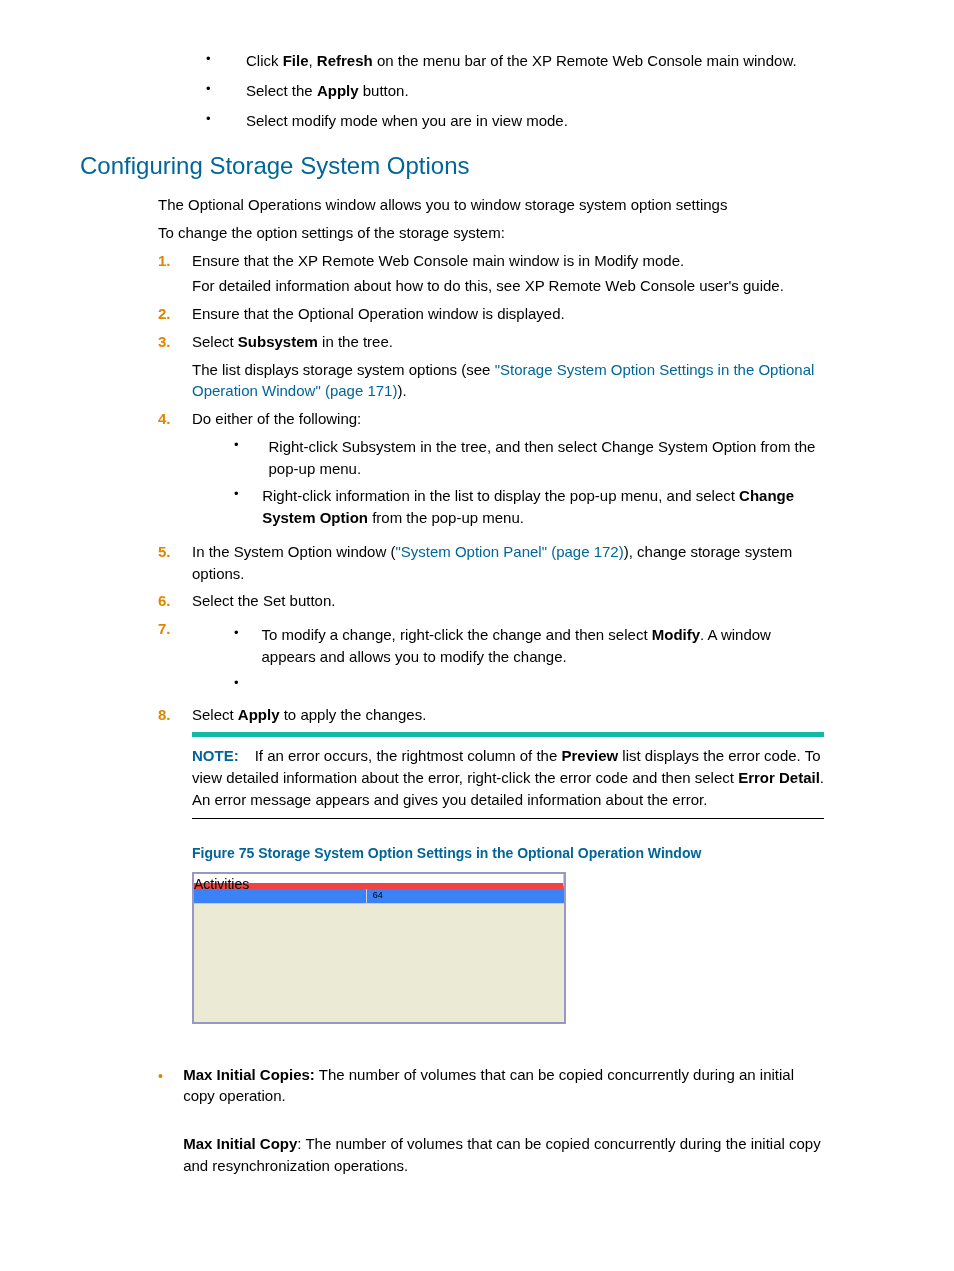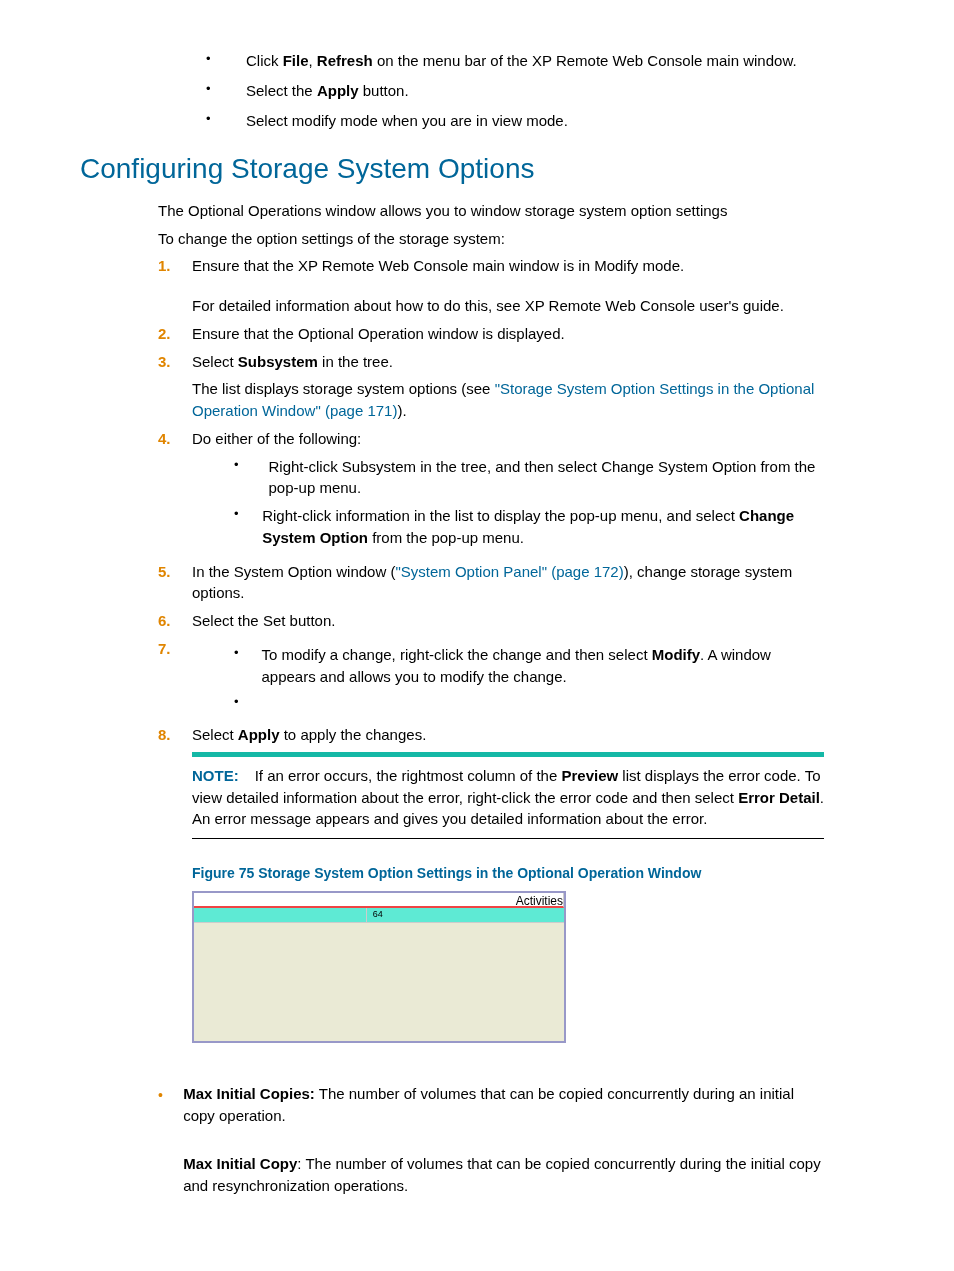--- a/index.html
+++ b/index.html
@@ -12,21 +12,21 @@
     width: 954px;
     box-sizing: border-box;
     background: #fff;
   }
   .top-bullets { margin-left: 120px; margin-right: 60px; }
   .bullet-row { display: flex; margin-bottom: 8px; }
   .bullet { width: 40px; text-align: left; padding-left: 6px; font-size: 13px; }
   h2.section-title {
     font-family: Arial, Helvetica, sans-serif;
     font-weight: 300;
-    font-size: 28px;
+    font-size: 24px;
     color: #006699;
     margin: 18px 0 10px 0;
   }
   .para { margin-left: 78px; margin-right: 60px; margin-bottom: 6px; }
   .ol-row { display: flex; margin-left: 78px; margin-right: 60px; margin-bottom: 6px; }
   .ol-num { width: 34px; color: #e08500; font-weight: bold; flex-shrink: 0; }
   .ol-body { flex: 1; }
   .sub-row { display: flex; margin-left: 36px; margin-top: 6px; margin-bottom: 6px; }
   .link { color: #006699; }
   .bold { font-weight: bold; }
@@ -43,23 +43,23 @@
   .figure-caption { color: #006699; font-weight: bold; margin-left: 112px; margin-right: 60px; margin-bottom: 8px; font-size: 14px; }
   .figure-box {
     margin-left: 112px;
     width: 370px;
     height: 148px;
     border: 2px solid #9898c8;
     background: #eaead5;
     margin-bottom: 40px;
   }
   .figure-header { background: #fff; height: 15px; display: flex; }
-  .figure-header-cell { font-size: 12px; text-align: right; border-right: 1px solid #ccc; border-bottom: 2px solid #ef4444; }
+  .figure-header-cell { font-size: 14px; text-align: left; border-right: 1px solid #ccc; border-bottom: 6px solid #ef4444; }
   .figure-header-cell:first-child { width: 100%; }
-  .figure-row2 { background: #5eead4; height: 15px; display: flex; font-size: 9px; }
+  .figure-row2 { background: #3b82f6; height: 15px; display: flex; font-size: 9px; }
   .fh-col1 { width: 175px; border-right: 1px solid #ccc; border-bottom: 1px solid #ccc; }
   .fh-col2 { width: 195px; text-align: left; padding-left: 6px; border-bottom: 1px solid #ccc; }
   .bottom-bullet-row { display: flex; margin-left: 78px; margin-right: 60px; margin-bottom: 8px; }
   .bottom-bullet { width: 34px; color: #e08500; font-size: 14px; padding-top: 2px; }
   .footer { text-align: right; margin-top: 80px; margin-right: 30px; font-size: 12px; }
 </style>
 </head>
 <body>
 
 <div class="top-bullets">
@@ -79,21 +79,21 @@
 
 <h2 class="section-title">Configuring Storage System Options</h2>
 
 <div class="para">The Optional Operations window allows you to window storage system option settings</div>
 <div class="para">To change the option settings of the storage system:</div>
 
 <div class="ol-row">
   <div class="ol-num">1.</div>
   <div class="ol-body">
     <div>Ensure that the XP Remote Web Console main window is in Modify mode.</div>
-    <div style="margin-top:18px">For detailed information about how to do this, see XP Remote Web Console user's guide.</div>
+    <div style="margin-top:4px">For detailed information about how to do this, see XP Remote Web Console user's guide.</div>
   </div>
 </div>
 
 <div class="ol-row">
   <div class="ol-num">2.</div>
   <div class="ol-body">Ensure that the Optional Operation window is displayed.</div>
 </div>
 
 <div class="ol-row">
   <div class="ol-num">3.</div>

